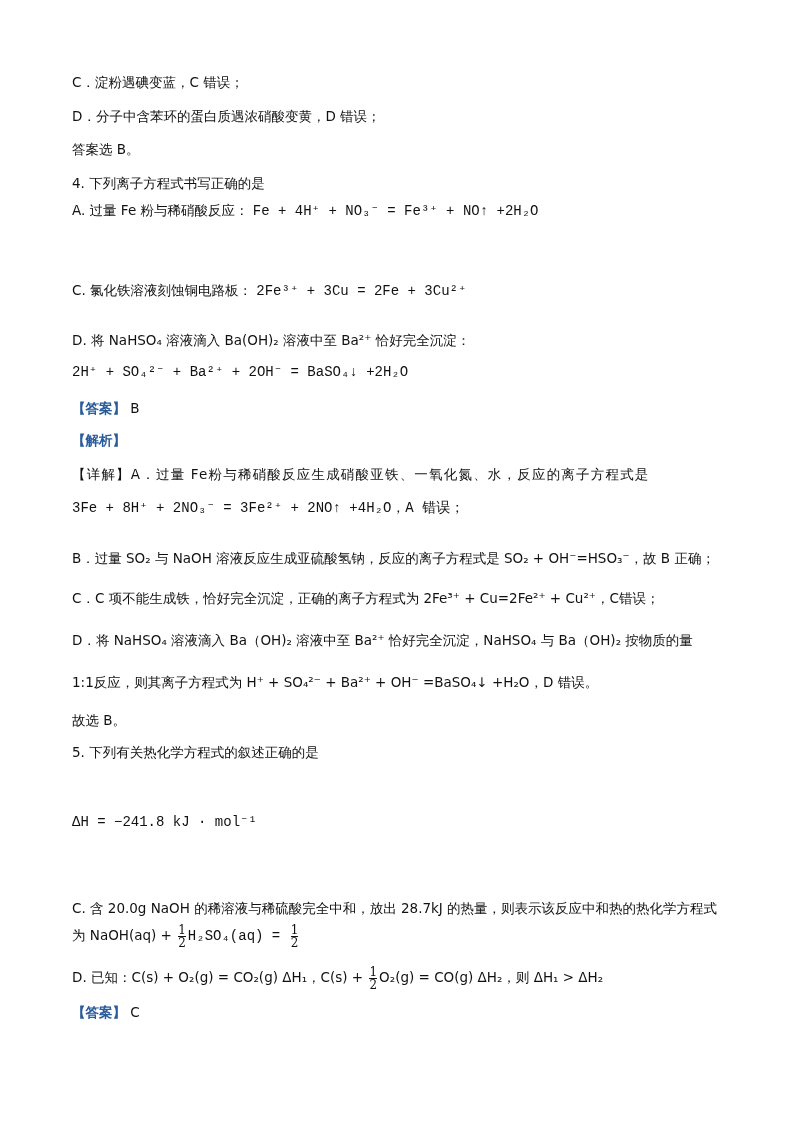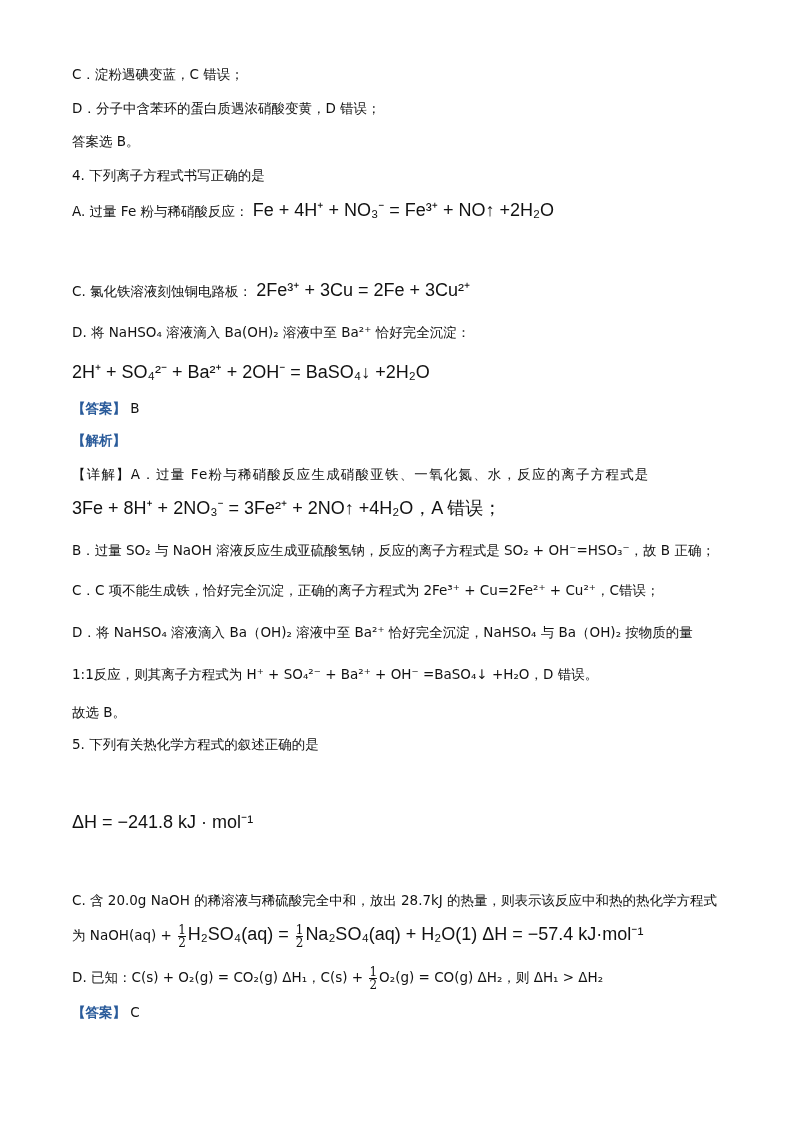--- a/index.html
+++ b/index.html
@@ -1,22 +1,22 @@
 <!DOCTYPE html>
 <html><head>
 <meta charset="utf-8">
 <style>
   html, body { margin:0; padding:0; background:#ffffff; }
   body { width:794px; height:1123px; position:relative; overflow:hidden;
          font-family:"DejaVu Serif","Liberation Serif",serif; color:#111; }
   .page { position:absolute; left:0; top:0; width:794px; height:1123px; }
   .line { position:absolute; left:72px; font-size:13.5px; white-space:nowrap; line-height:20px; }
-  .cjk { font-family:"DejaVu Sans","Liberation Sans",sans-serif; }
+  .cjk { font-family:"DejaVu Sans","Liberation Sans",sans-serif;margin-top:8px; }
   .tag { color:#2a5b9a; font-family:"DejaVu Sans","Liberation Sans",sans-serif;font-weight:bold; }
-  .eq { font-family:Liberation Sans, sans-serif; font-size:18px; }
+  .eq { font-family:Liberation Mono, monospace; font-size:14px; }
   .frac { display:inline-block; vertical-align:middle; text-align:center; font-size:12px; line-height:12px; margin:0 2px; }
   .frac span { display:block; }
 </style>
 </head>
 <body>
 
 <div class="page">
   <div class="line cjk" style="top:64px">C．淀粉遇碘变蓝，C 错误；</div>
   <div class="line cjk" style="top:98px">D．分子中含苯环的蛋白质遇浓硝酸变黄，D 错误；</div>
   <div class="line cjk" style="top:131px">答案选 B。</div>
@@ -47,21 +47,21 @@
   <div class="line cjk" style="top:580px">C．C 项不能生成铁，恰好完全沉淀，正确的离子方程式为 2Fe³⁺ + Cu=2Fe²⁺ + Cu²⁺，C错误；</div>
   <div class="line cjk" style="top:622px">D．将 NaHSO₄ 溶液滴入 Ba（OH)₂ 溶液中至 Ba²⁺ 恰好完全沉淀，NaHSO₄ 与 Ba（OH)₂ 按物质的量</div>
   <div class="line cjk" style="top:664px">1:1反应，则其离子方程式为 H⁺ + SO₄²⁻ + Ba²⁺ + OH⁻ =BaSO₄↓ +H₂O，D 错误。</div>
   <div class="line cjk" style="top:702px">故选 B。</div>
 
   <div class="line cjk" style="top:734px">5. 下列有关热化学方程式的叙述正确的是</div>
   <div class="line eq" style="top:812px">ΔH = −241.8 kJ · mol⁻¹</div>
   <div class="line cjk" style="top:890px">C. 含 20.0g NaOH 的稀溶液与稀硫酸完全中和，放出 28.7kJ 的热量，则表示该反应中和热的热化学方程式</div>
 
   <div class="line" style="top:924px">
-    <span class="cjk">为 NaOH(aq) + </span><span class="frac"><span style="border-bottom:1px solid #111">1</span><span>2</span></span><span class="eq">H₂SO₄(aq) = </span><span class="frac"><span style="border-bottom:1px solid #111">1</span><span>2</span></span><span class="eq">Na₂SO₄(aq) + H₂O(1)      ΔH = −57.4 kJ·mol⁻¹</span>
+    <span class="cjk">为 NaOH(aq) + </span><span class="frac"><span style="border-bottom:1px solid #111">1</span><span>2</span></span><span class="eq">H₂SO₄(aq) = </span><span class="frac"><span style="border-bottom:1px solid #111">1</span><span>2</span></span>
   </div>
 
   <div class="line" style="top:966px">
     <span class="cjk">D. 已知：C(s) + O₂(g) = CO₂(g)      ΔH₁，C(s) + </span><span class="frac"><span style="border-bottom:1px solid #111">1</span><span>2</span></span><span class="cjk">O₂(g) = CO(g)      ΔH₂，则 ΔH₁ &gt; ΔH₂</span>
   </div>
 
   <div class="line" style="top:1002px">
     <span class="tag">【答案】</span>
     <span class="cjk">C</span>
   </div>

